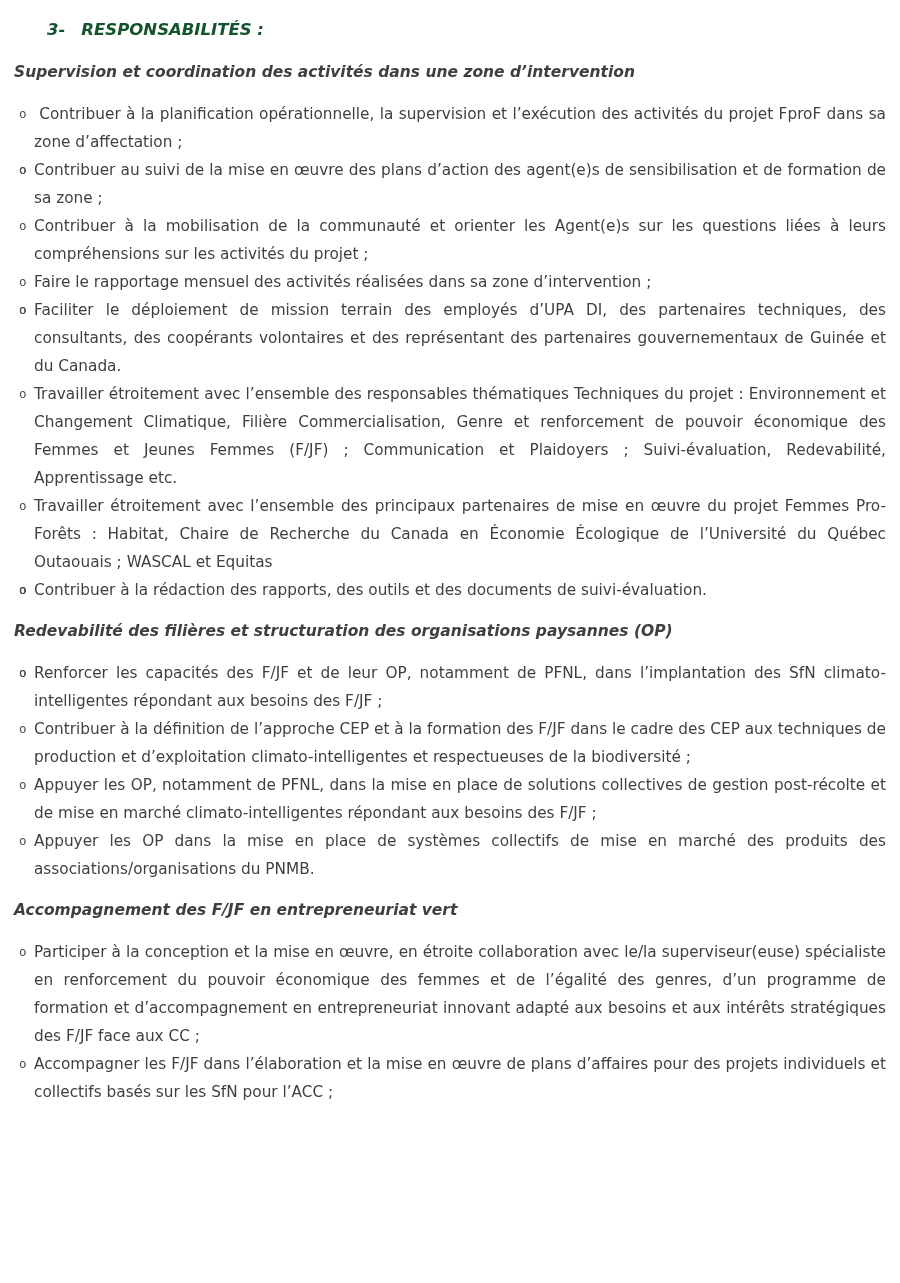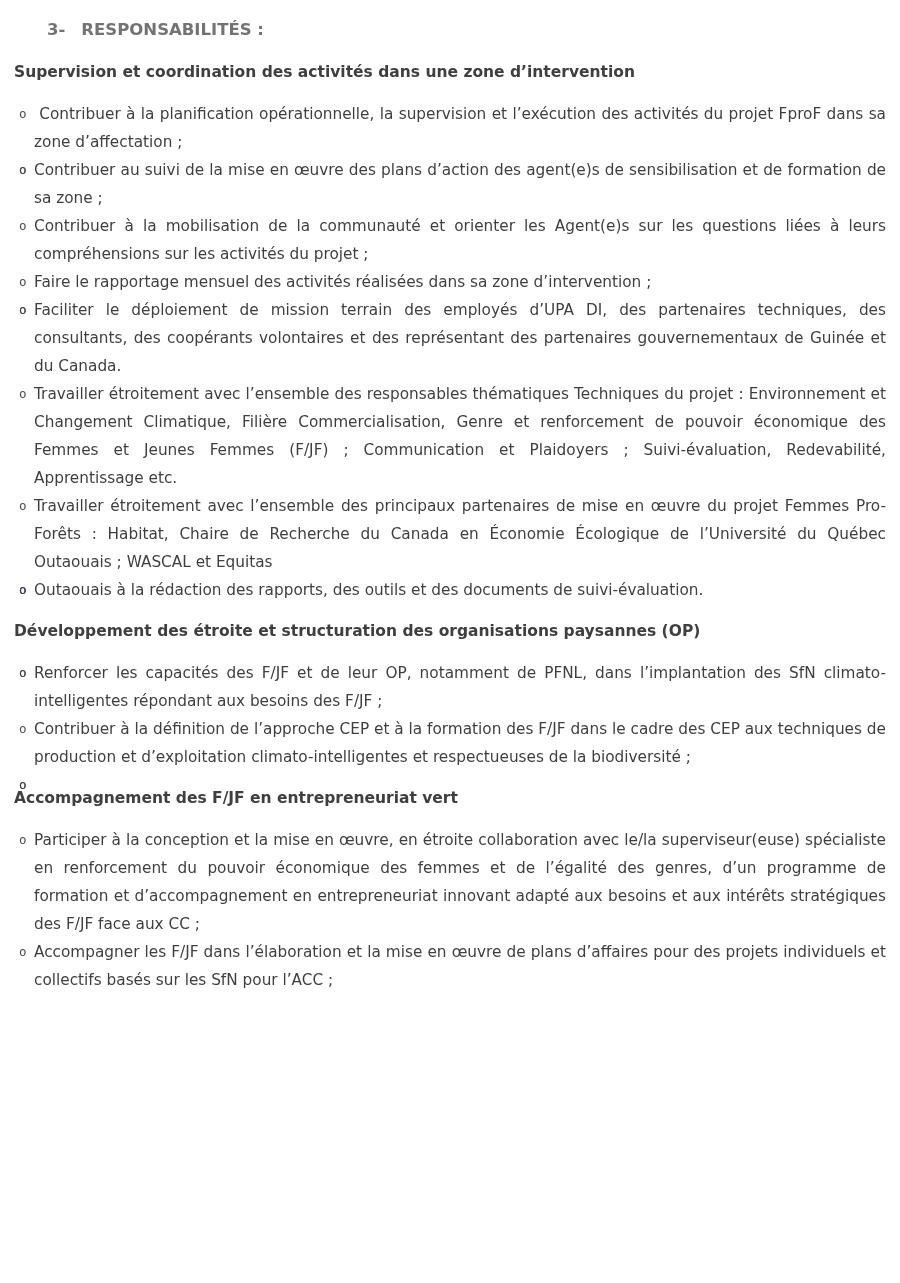--- a/index.html
+++ b/index.html
@@ -12,31 +12,33 @@
     min-height: 1283px;
     box-sizing: border-box;
     background: #ffffff;
     padding: 10px 14px 20px 14px;
     font-family: "DejaVu Sans", "Liberation Sans", sans-serif;
     color: #3f3f3f;
   }
   .doc-heading {
     font-size: 16.5px;
     font-weight: bold;
-    color: #737373;
+    color: #14532d;
     margin: 8px 0 16px 33px;
     line-height: 24px;
+    font-style: italic;
   }
   .doc-heading .heading-number {
     margin-right: 16px;
   }
   .doc-section { margin: 0; }
   .section-title {
     font-size: 15.5px;
     font-weight: bold;
+    font-style: italic;
     color: #3f3f3f;
     line-height: 28px;
     margin: 13px 0 14px 0;
   }
   ul.bullet-list {
     list-style: none;
     margin: 0;
     padding: 0;
   }
   li.bullet-item {
@@ -119,48 +121,50 @@
   <li class="bullet-item">
     <span class="bullet-marker">o</span>
   </li>
 
   <li class="bullet-item">
     <span class="bullet-marker purple">o</span>
   </li>
 
   <li class="bullet-item">
     <span class="bullet-marker">o</span>
-    <span class="bullet-text">Outaouais à la rédaction des rapports, des outils et des documents de suivi-évaluation.</span>
+    <span class="bullet-text">Contribuer à la rédaction des rapports, des outils et des documents de suivi-évaluation.</span>
   </li>
 </ul>
   </section>
 
   <section class="doc-section">
-    <h2 class="section-title">Développement des étroite et structuration des organisations paysannes (OP)</h2>
+    <h2 class="section-title">Redevabilité des filières et structuration des organisations paysannes (OP)</h2>
     <ul class="bullet-list">
   <li class="bullet-item">
     <span class="bullet-marker">o</span>
   </li>
 
   <li class="bullet-item">
     <span class="bullet-marker">o</span>
     <span class="bullet-text">Renforcer les capacités des F/JF et de leur OP, notamment de PFNL, dans l’implantation des SfN climato-intelligentes répondant aux besoins des F/JF&nbsp;;</span>
   </li>
 
   <li class="bullet-item">
     <span class="bullet-marker">o</span>
     <span class="bullet-text">Contribuer à la définition de l’approche CEP et à la formation des F/JF dans le cadre des CEP aux techniques de production et d’exploitation climato-intelligentes et respectueuses de la biodiversité&nbsp;;</span>
   </li>
 
   <li class="bullet-item">
     <span class="bullet-marker">o</span>
+    <span class="bullet-text">Appuyer les OP, notamment de PFNL, dans la mise en place de solutions collectives de gestion post-récolte et de mise en marché climato-intelligentes répondant aux besoins des F/JF&nbsp;;</span>
   </li>
 
   <li class="bullet-item">
     <span class="bullet-marker">o</span>
+    <span class="bullet-text">Appuyer les OP dans la mise en place de systèmes collectifs de mise en marché des produits des associations/organisations du PNMB.</span>
   </li>
 </ul>
   </section>
 
   <section class="doc-section">
     <h2 class="section-title">Accompagnement des F/JF en entrepreneuriat vert</h2>
     <ul class="bullet-list">
   <li class="bullet-item">
     <span class="bullet-marker">o</span>
     <span class="bullet-text">Participer à la conception et la mise en œuvre, en étroite collaboration avec le/la superviseur(euse) spécialiste en renforcement du pouvoir économique des femmes et de l’égalité des genres, d’un programme de formation et d’accompagnement en entrepreneuriat innovant adapté aux besoins et aux intérêts stratégiques des F/JF face aux CC&nbsp;;</span>

